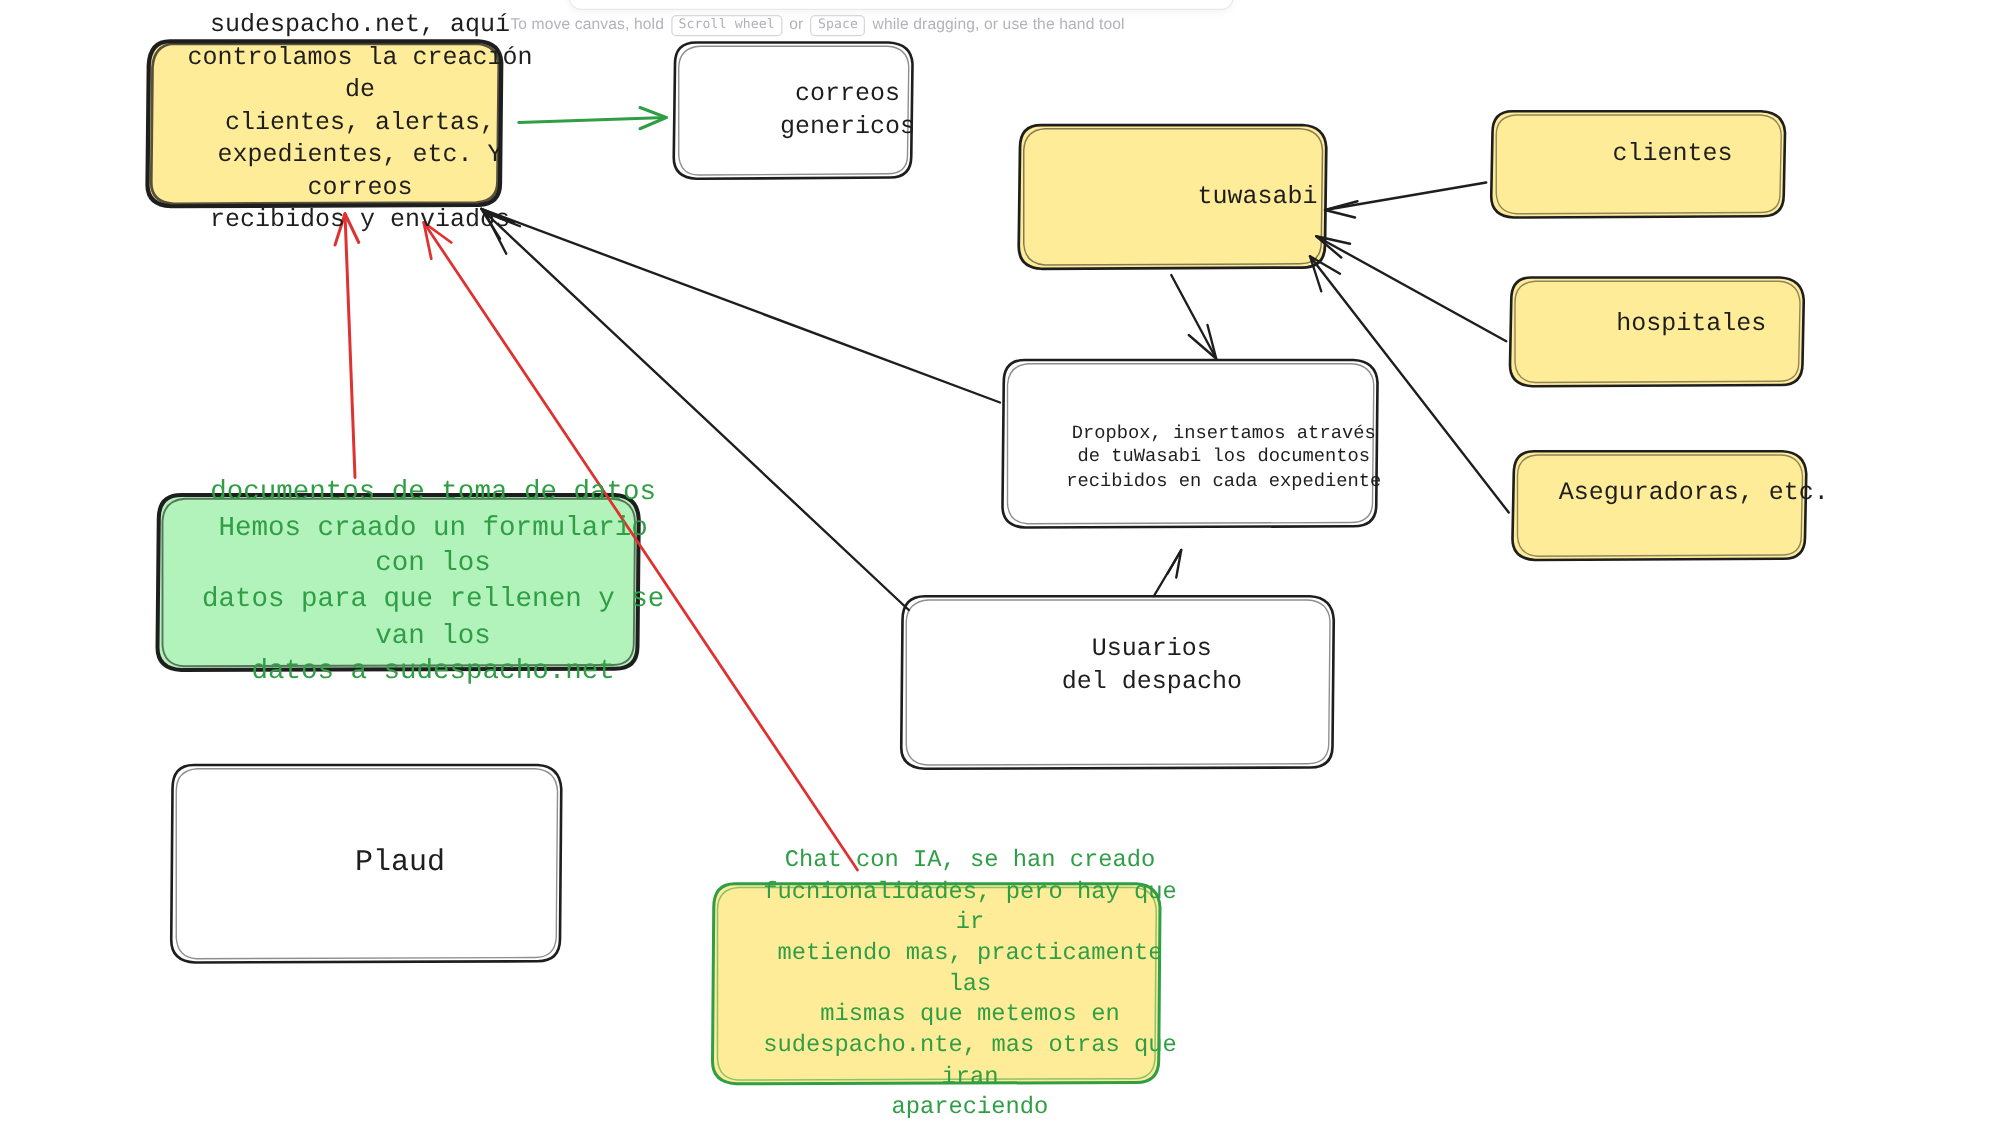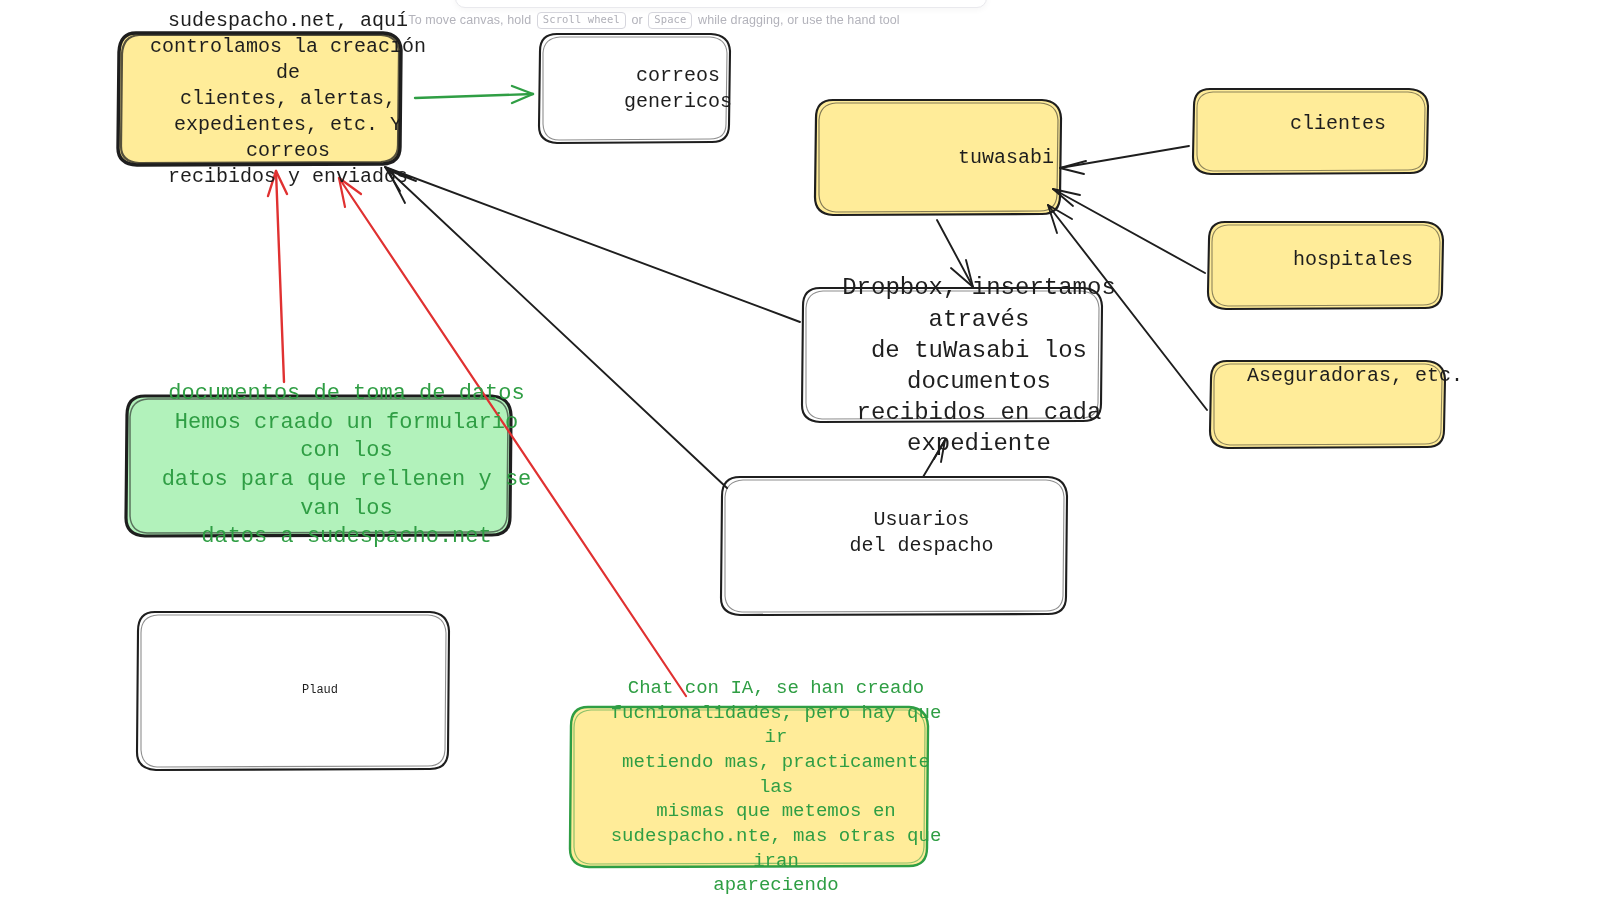--- a/index.html
+++ b/index.html
@@ -204,35 +204,35 @@
 
   <div class="node-label ink-black" style="left:542px;top:38px;width:218px;height:102px;font-size:20px;">correos
 genericos</div>
 
   <div class="node-label ink-black" style="left:818px;top:102px;width:242px;height:112px;font-size:20px;padding-left:40px;">tuwasabi</div>
 
   <div class="node-label ink-black" style="left:1196px;top:91px;width:230px;height:66px;font-size:20px;">clientes</div>
 
   <div class="node-label ink-black" style="left:1211px;top:224px;width:230px;height:72px;font-size:20px;border-radius:29px;">hospitales</div>
 
-  <div class="node-label ink-black" style="left:1213px;top:344px;width:230px;height:64px;font-size:20px;">Aseguradoras, etc.</div>
-
-  <div class="node-label ink-black" style="left:805px;top:290px;width:294px;height:152px;font-size:24px;">Dropbox, insertamos através
+  <div class="node-label ink-black" style="left:1213px;top:363px;width:230px;height:64px;font-size:20px;">Aseguradoras, etc.</div>
+
+  <div class="node-label ink-black" style="left:805px;top:290px;width:294px;height:152px;font-size:15px;">Dropbox, insertamos através
 de tuWasabi los documentos
 recibidos en cada expediente</div>
 
   <div class="node-label ink-black" style="left:724px;top:479px;width:341px;height:108px;font-size:20px;">Usuarios
 del despacho</div>
 
   <div class="node-label ink-green" style="left:130px;top:398px;width:379px;height:136px;font-size:22px;">documentos de toma de datos
 Hemos craado un formulario con los
 datos para que rellenen y se van los
 datos a sudespacho.net</div>
 
-  <div class="node-label ink-black" style="left:140px;top:614px;width:306px;height:154px;font-size:12px;">Plaud</div>
+  <div class="node-label ink-black" style="left:140px;top:614px;width:306px;height:154px;font-size:24px;">Plaud</div>
 
   <div class="node-label ink-green" style="left:573px;top:709px;width:352px;height:156px;font-size:19px;">Chat con IA, se han creado
 fucnionalidades, pero hay que ir
 metiendo mas, practicamente las
 mismas que metemos en
 sudespacho.nte, mas otras que iran
 apareciendo</div>
 
 </div>
 

